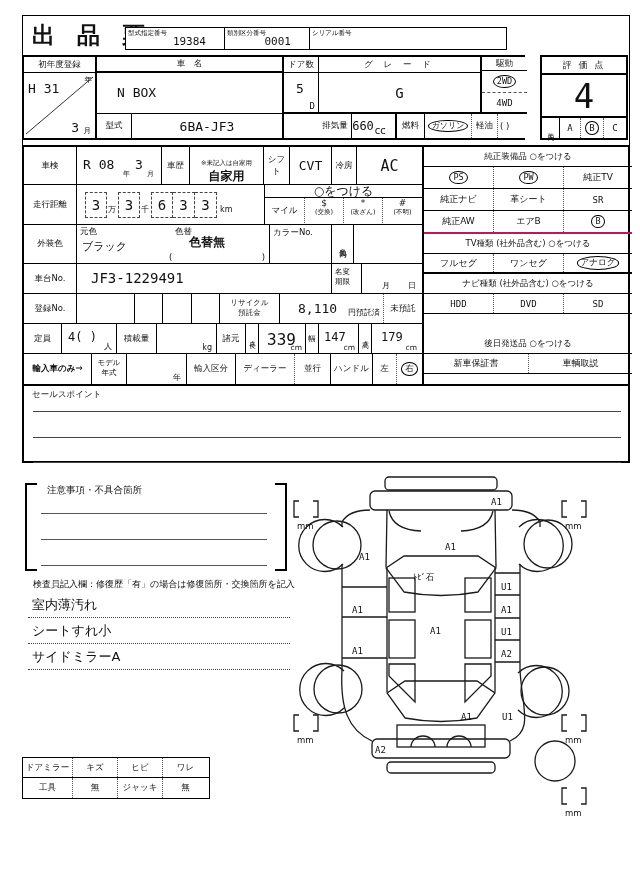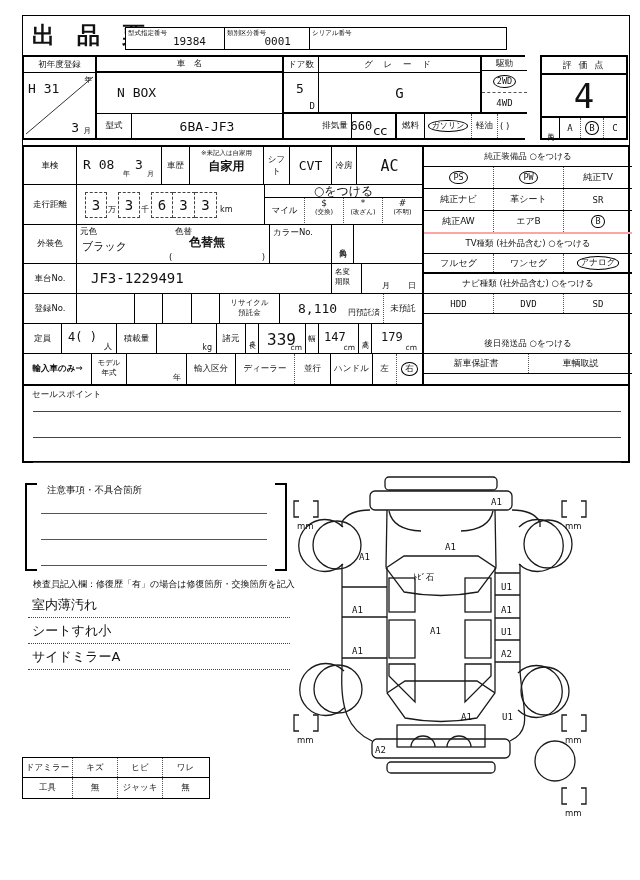--- a/index.html
+++ b/index.html
@@ -102,21 +102,21 @@
     <div class="cell cen b-b2 b-r2 mono" style="left:295px;top:16px;width:163px;height:41px;font-size:14px">G</div>
     <div class="cell cen lbl b-b1" style="left:458px;top:0;width:45px;height:14px">駆動</div>
     <div class="cell cen b-bd" style="left:458px;top:14px;width:45px;height:22px">
         <span class="circ mono" style="font-size:8.5px">2WD</span>
       </div>
     <div class="cell cen mono b-b2" style="left:458px;top:36px;width:45px;height:21px;font-size:9px">4WD</div>
     <div class="cell" style="left:295px;top:57px;width:208px;height:24px;display:flex">
       <div class="cen lbl b-r1" style="width:33px">排気量</div>
       <div class="cen b-r2" style="width:45px">
         <span class="mono" style="font-size:12px">660</span>
-        <span style="font-size:13px;margin:8px 9px 0 1px">cc</span>
+        <span style="font-size:10px;margin:8px 9px 0 1px">cc</span>
       </div>
       <div class="cen lbl b-r1" style="width:28px">燃料</div>
       <div class="cen b-rd" style="width:47px">
           <span class="circ" style="font-size:8px">ガソリン</span>
         </div>
       <div class="cen lbl b-rd" style="width:26px">軽油</div>
       <div class="cen lbl" style="width:28px;justify-content:space-between;padding:0 2px">(                )</div>
     </div>
   </div>
 
@@ -138,21 +138,21 @@
     <div class="ml-row" style="top:0;height:38px">
       <div class="cen lbl b-r1" style="width:53px">車検</div>
       <div class="b-r1" style="width:85px">
         <span class="abs mono" style="left:6px;top:10px;font-size:13px">R 08</span>
         <span class="abs" style="left:46px;bottom:5px;font-size:7px">年</span>
         <span class="abs mono" style="left:58px;top:10px;font-size:13px">3</span>
         <span class="abs" style="left:70px;bottom:5px;font-size:7px">月</span>
       </div>
       <div class="cen lbl b-r1" style="width:28px">車歴</div>
       <div class="b-r1" style="width:74px">
-        <div class="tiny" style="text-align:center;padding-top:2px">※未記入は自家用</div>
+        <div class="tiny" style="text-align:center;padding-top:12px">※未記入は自家用</div>
         <div style="text-align:center;font-size:12px;font-weight:bold">自家用</div>
       </div>
       <div class="cen lbl b-r1" style="width:26px">シフト</div>
       <div class="cen mono b-r1" style="width:42px;font-size:13px">CVT</div>
       <div class="cen lbl b-r1" style="width:25px">冷房</div>
       <div class="cen mono" style="width:65px;font-size:15px">AC</div>
     </div>
 
     <div class="ml-row" style="top:38px;height:40px">
       <div class="cen lbl b-r1" style="width:53px">走行距離</div>
@@ -289,21 +289,21 @@
         <div class="mr-c" style="width:70px">
             <span class="circ mono" style="font-size:8.5px">PW</span>
           </div>
         <div class="mr-c" style="width:68px;border-right:none">純正TV</div>
       </div>
       <div class="mr-row" style="top:42px;height:22px;border-bottom:1px solid #000">
         <div class="mr-c" style="width:70px">純正ナビ</div>
         <div class="mr-c" style="width:70px">革シート</div>
         <div class="mr-c mono" style="width:68px;border-right:none">SR</div>
       </div>
-      <div class="mr-row" style="top:64px;height:23px;border-bottom:2px solid #fca5a5">
+      <div class="mr-row" style="top:64px;height:23px;border-bottom:2px solid #be185d">
         <div class="mr-c" style="width:70px">純正AW</div>
         <div class="mr-c" style="width:70px">エアB</div>
         <div class="mr-c" style="width:68px;border-right:none">
             <span class="circ mono" style="font-size:8.5px">B</span>
           </div>
       </div>
       <div class="mr-row mr-h" style="top:87px;height:20px">TV種類 (社外品含む) ○をつける</div>
       <div class="mr-row" style="top:107px;height:20px;border-bottom:2px solid #000">
         <div class="mr-c" style="width:70px">フルセグ</div>
         <div class="mr-c" style="width:70px">ワンセグ</div>

